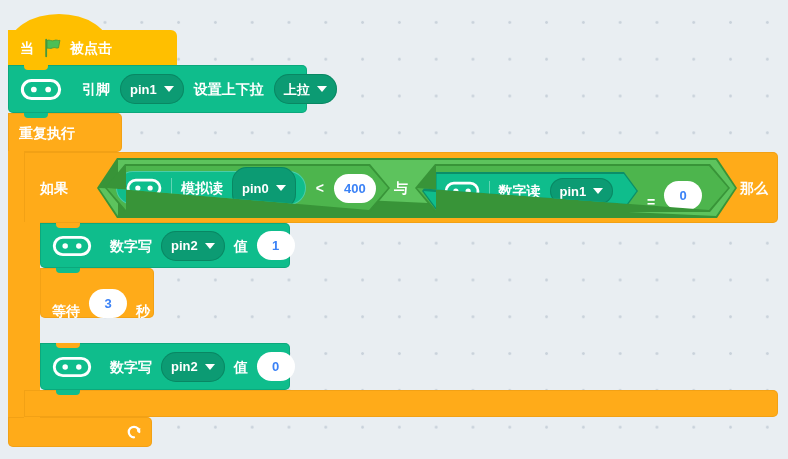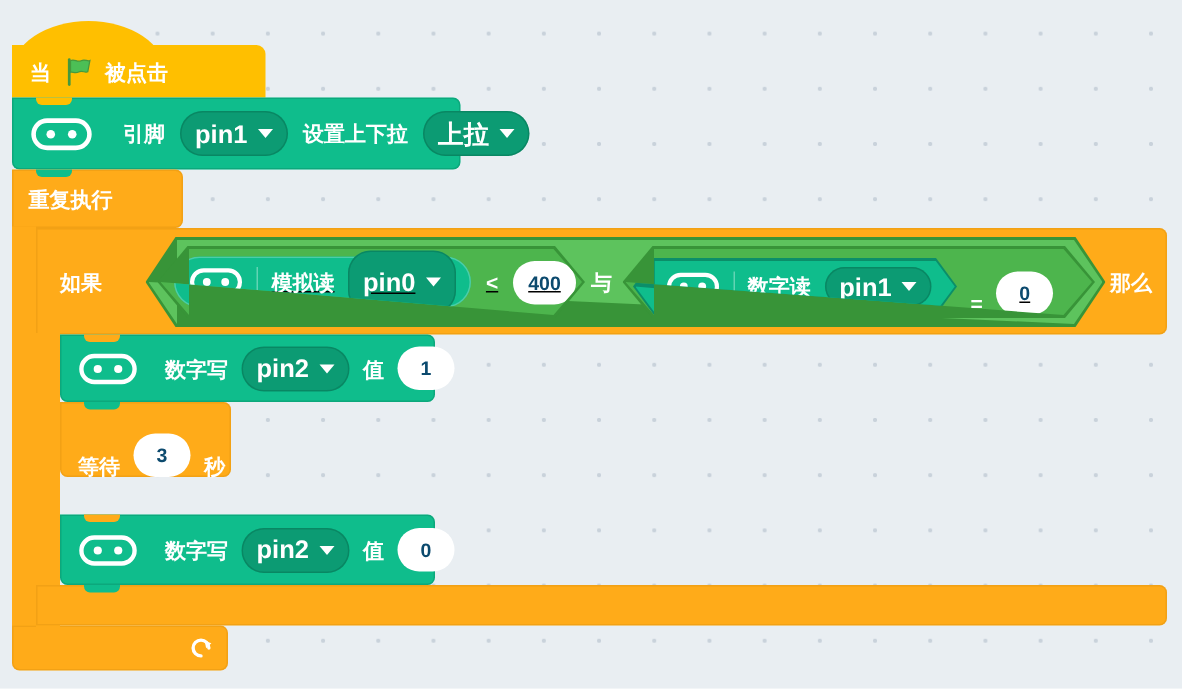--- a/index.html
+++ b/index.html
@@ -17,34 +17,34 @@
   .yellow { background:#FFBF00; }
   .orange { background:#FFAB19; box-shadow:inset 0 0 0 1px rgba(205,130,10,0.25); }
   .orange-flat { background:#FFAB19; }
   .teal { background:#0FBD8C; box-shadow:inset 0 0 0 1px rgba(8,130,95,0.35); border-radius:5px; }
   .bump { position:absolute; width:24px; height:5px; border-radius:0 0 4px 4px; }
   .dropdown {
     display:flex; align-items:center; justify-content:center; gap:7px;
     background:#0C9B73; border-radius:15px; height:30px; padding:0 10px;
     box-shadow:inset 0 0 0 1px rgba(7,110,80,0.45); cursor:pointer;
   }
-  .dropdown .txt { font-size:17px; font-weight:600; }
+  .dropdown .txt { font-size:13px; font-weight:600; }
   .caret { width:0; height:0; border-left:5px solid rgba(0,0,0,0); border-right:5px solid rgba(0,0,0,0); border-top:6px solid #fff; }
   .oval {
     background:#fff; border-radius:999px; height:29px; min-width:40px;
     display:flex; align-items:center; justify-content:center;
-    color:#0c4a6e; font-size:13px; font-weight:600; padding:0 10px; cursor:text;
+    color:#3b82f6; font-size:13px; font-weight:600; padding:0 10px; cursor:text;
   }
   .sep { width:1px; height:26px; background:rgba(255,255,255,0.35); }
   .hex-o { position:absolute; background:#389438;
     clip-path:polygon(20px 0%, calc(100% - 20px) 0%, 100% 50%, calc(100% - 20px) 100%, 20px 100%, 0% 50%); }
   .hex-o > .fill { position:absolute; left:2px; top:2px; right:2px; bottom:2px;
     clip-path:polygon(19px 0%, calc(100% - 19px) 0%, 100% 50%, calc(100% - 19px) 100%, 0% 50%, 19px 100%); }
   .hex-fill-outer { background:#5DC35D; display:flex; align-items:center; }
-  .hex-fill-inner { background:#4DB54D; display:flex; align-items:center;text-decoration:underline; }
+  .hex-fill-inner { background:#4DB54D; display:flex; align-items:center; }
   .thex { position:absolute; background:#0B8E69;
     clip-path:polygon(14px 0%, calc(100% - 14px) 0%, 100% 50%, calc(100% - 14px) 100%, 14px 100%, 0% 50%); }
   .thex > .fill { position:absolute; left:1.5px; top:1.5px; right:1.5px; bottom:1.5px; background:#0FBD8C;
     clip-path:polygon(13px 0%, calc(100% - 13px) 0%, 100% 50%, calc(100% - 13px) 100%, 0% 50%, 13px 100%); display:flex; align-items:center; }
   .stadium { background:#0FBD8C; border-radius:999px; height:34px; display:flex; align-items:center;
     box-shadow:inset 0 0 0 1px rgba(255,255,255,0.25); }
   .opsign { color:#fff; font-size:14px; font-weight:700; }
 </style>
 </head>
 <body>

